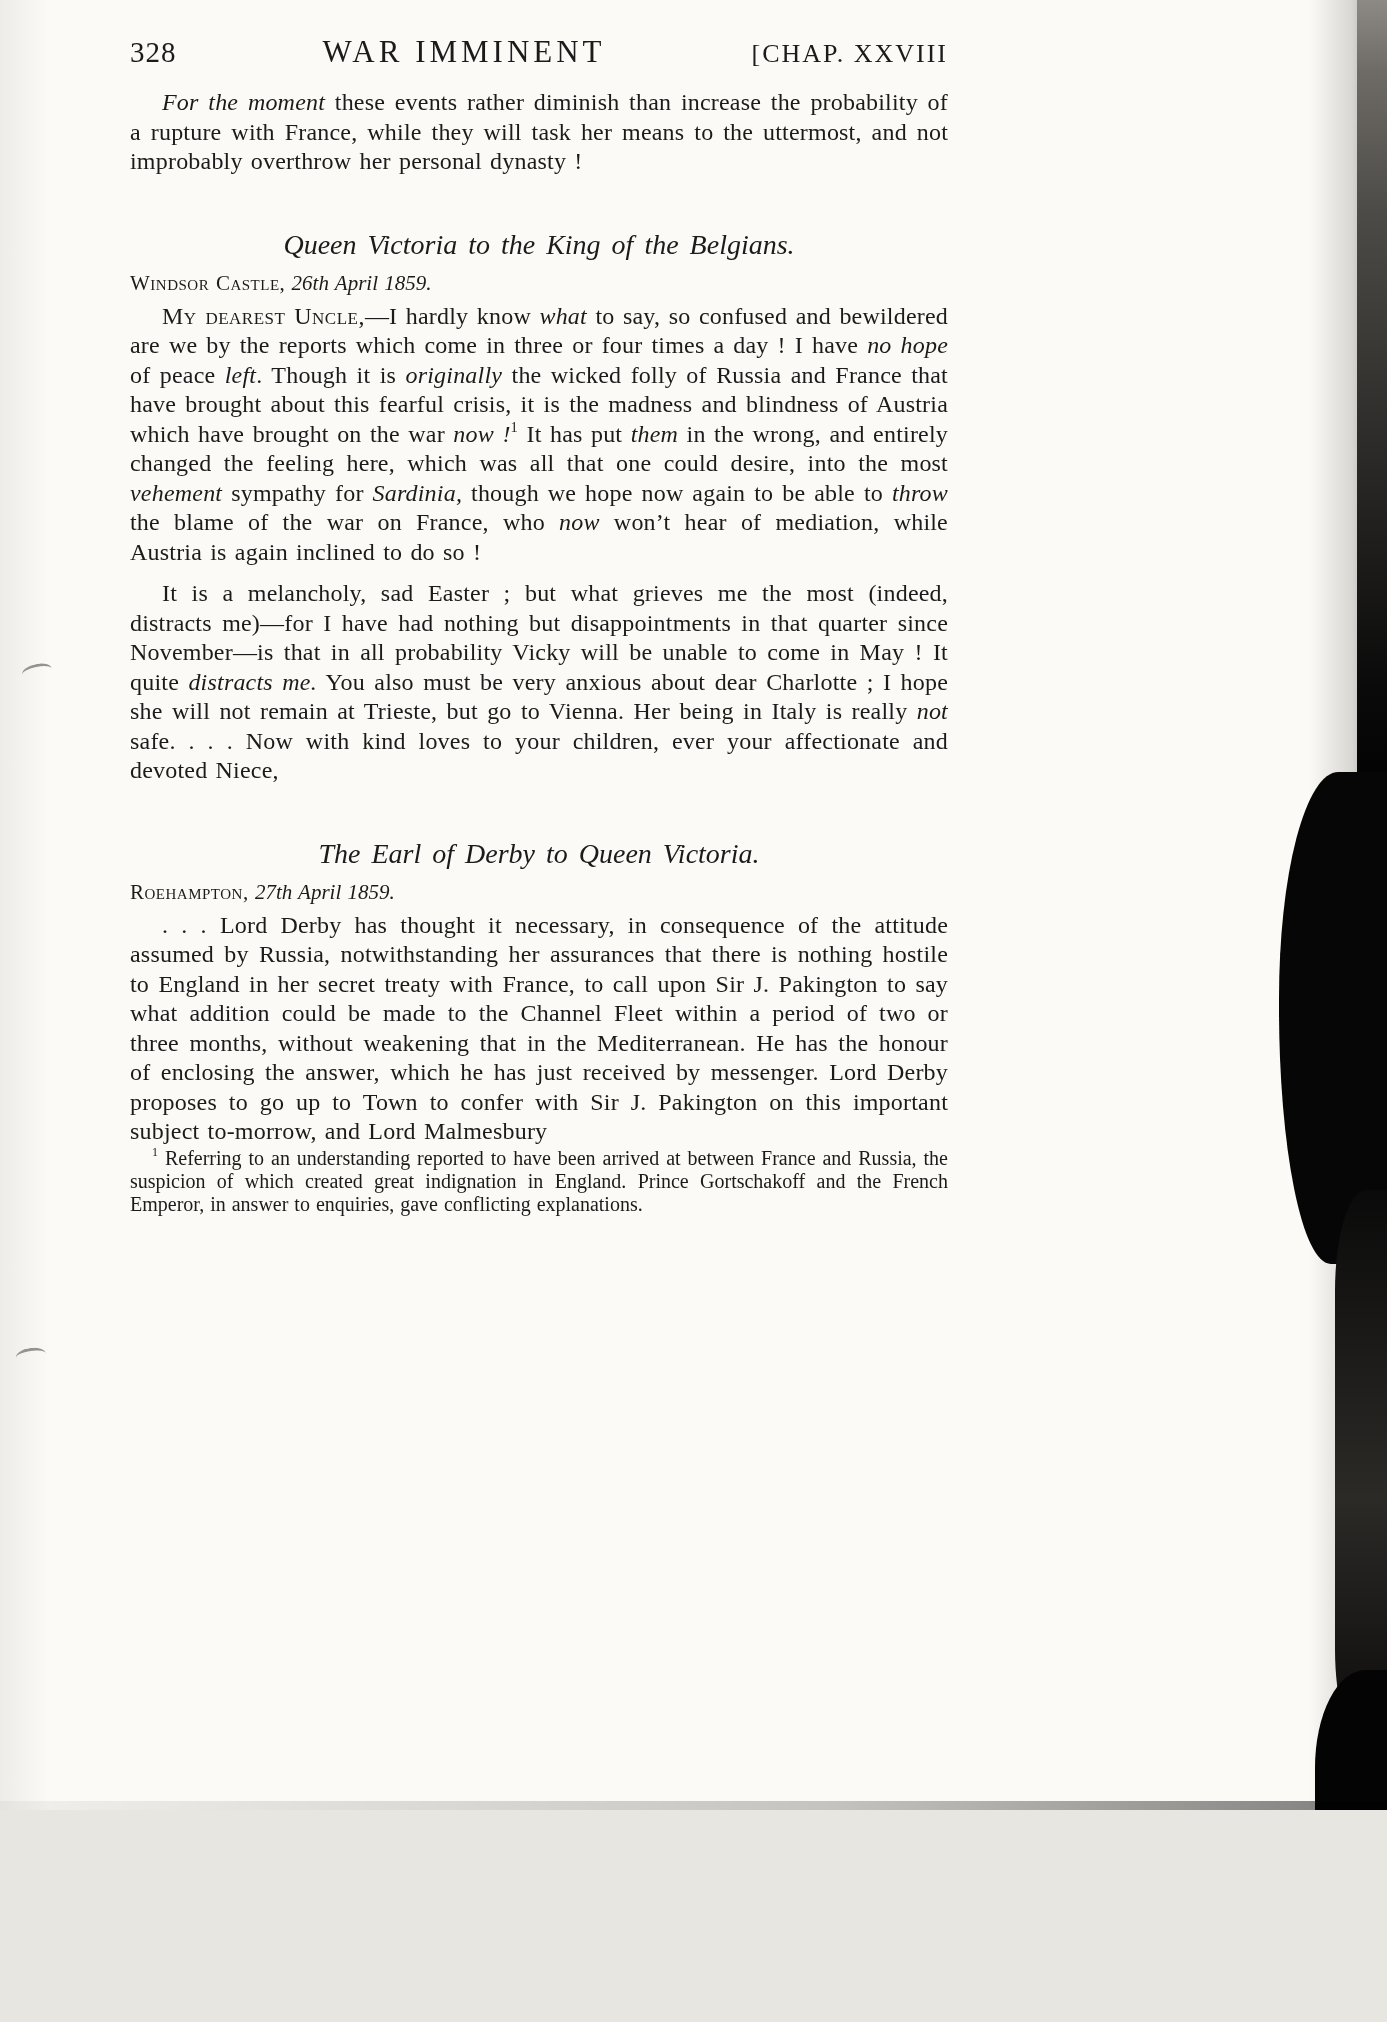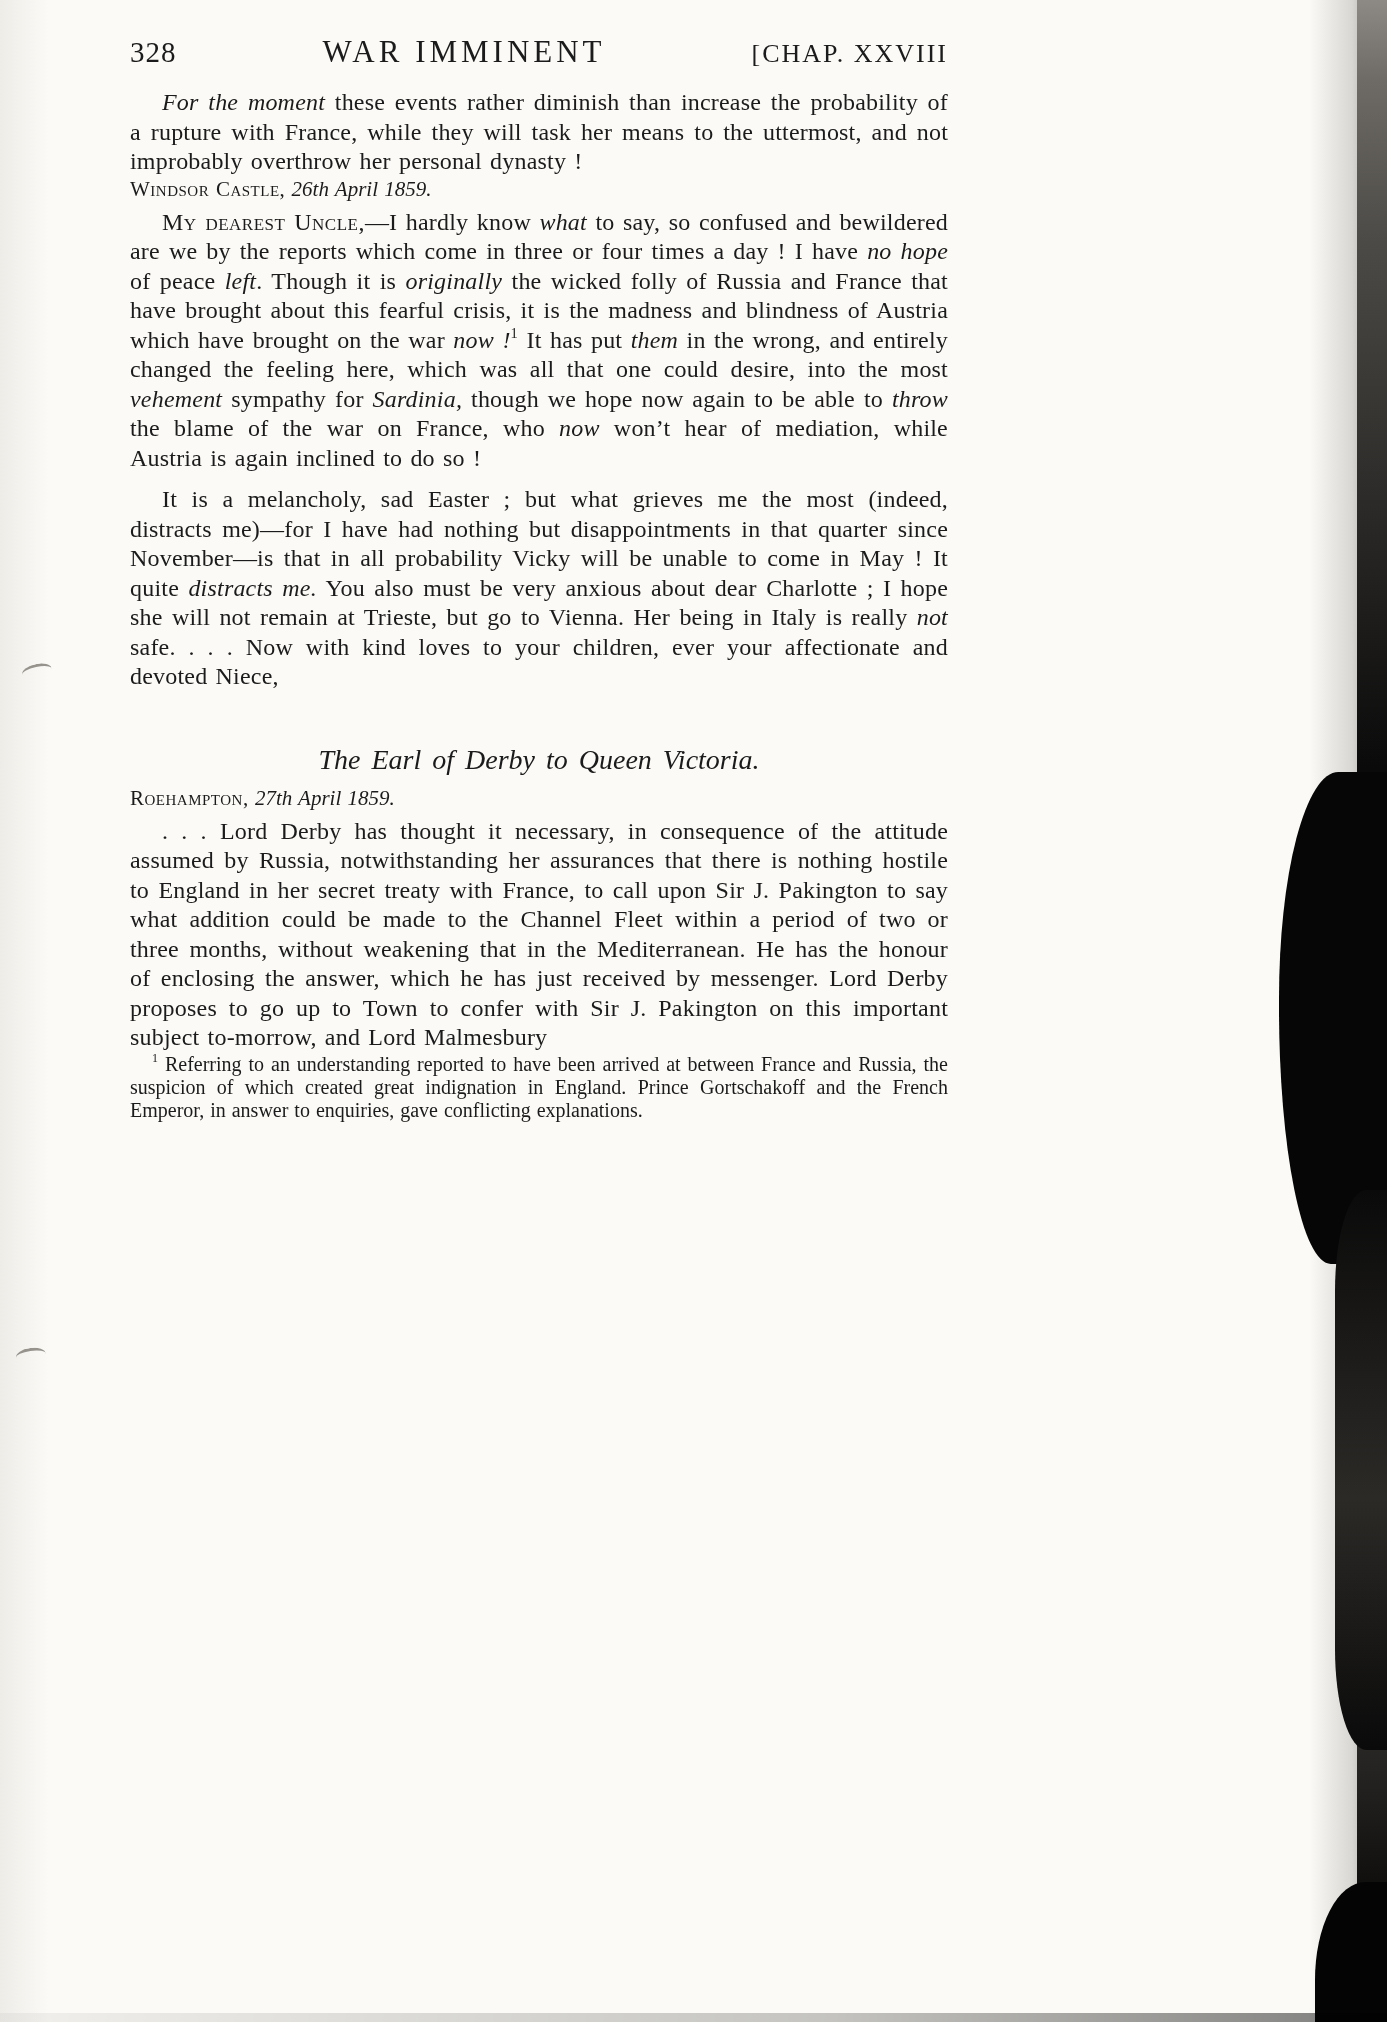--- a/index.html
+++ b/index.html
@@ -1,18 +1,18 @@
 <!DOCTYPE html>
 <html><head>
 <meta charset="utf-8">
 <style>
   html,body { margin:0; padding:0; background:#e8e6e0; }
   .page {
     position:relative;
-    width:1387px; height:2022px;
+    width:1387px; height:1810px;
     margin:0 auto;
     background:#fbfaf6;
     overflow:hidden;
     font-family:"Liberation Serif","DejaVu Serif",serif;
     color:#1b1b1b;
   }
   .content {
     position:absolute; left:130px; top:34px; width:818px;
   }
   
@@ -108,20 +108,21 @@
 
     <header class="running-head">
       <span class="pageno">328</span>
       <span class="rtitle">WAR IMMINENT</span>
       <span class="chap">[CHAP. XXVIII</span>
     </header>
 
     <p class="body"><span class="it">For the moment</span><span> these events rather diminish than increase the probability of a rupture with France, while they will task her means to the uttermost, and not improbably overthrow her personal dynasty !</span></p>
 
     <section>
+      <h2 class="letter-heading">Queen Victoria to the King of the Belgians.</h2>
       <p class="dateline"><span class="sc">Windsor Castle,</span><span class="it"> 26th April 1859.</span></p>
       <p class="body"><span class="sc">My dearest Uncle,</span><span>—I hardly know </span><span class="it">what</span><span> to say, so confused and bewildered are we by the reports which come in three or four times a day !  I have </span><span class="it">no hope</span><span> of peace </span><span class="it">left</span><span>. Though it is </span><span class="it">originally</span><span> the wicked folly of Russia and France that have brought about this fearful crisis, it is the madness and blindness of Austria which have brought on the war </span><span class="it">now !</span><sup>1</sup><span>  It has put </span><span class="it">them</span><span> in the wrong, and entirely changed the feeling here, which was all that one could desire, into the most </span><span class="it">vehement</span><span> sympathy for </span><span class="it">Sardinia,</span><span> though we hope now again to be able to </span><span class="it">throw</span><span> the blame of the war on France, who </span><span class="it">now</span><span> won’t hear of mediation, while Austria is again inclined to do so !</span></p>
       <p class="body"><span>It is a melancholy, sad Easter ;  but what grieves me the most (indeed, distracts me)—for I have had nothing but disappointments in that quarter since November—is that in all probability Vicky will be unable to come in May !  It quite </span><span class="it">distracts me.</span><span>  You also must be very anxious about dear Charlotte ;  I hope she will not remain at Trieste, but go to Vienna.  Her being in Italy is really </span><span class="it">not</span><span> safe. . . . Now with kind loves to your children, ever your affectionate and devoted Niece,</span></p>
     </section>
 
     <section>
       <h2 class="letter-heading">The Earl of Derby to Queen Victoria.</h2>
       <p class="dateline"><span class="sc">Roehampton,</span><span class="it"> 27th April 1859.</span></p>
       <p class="body"><span>. . . Lord Derby has thought it necessary, in consequence of the attitude assumed by Russia, notwithstanding her assurances that there is nothing hostile to England in her secret treaty with France, to call upon Sir J. Pakington to say what addition could be made to the Channel Fleet within a period of two or three months, without weakening that in the Mediterranean.  He has the honour of enclosing the answer, which he has just received by messenger.  Lord Derby proposes to go up to Town to confer with Sir J. Pakington on this important subject to-morrow, and Lord Malmesbury</span></p>
     </section>

